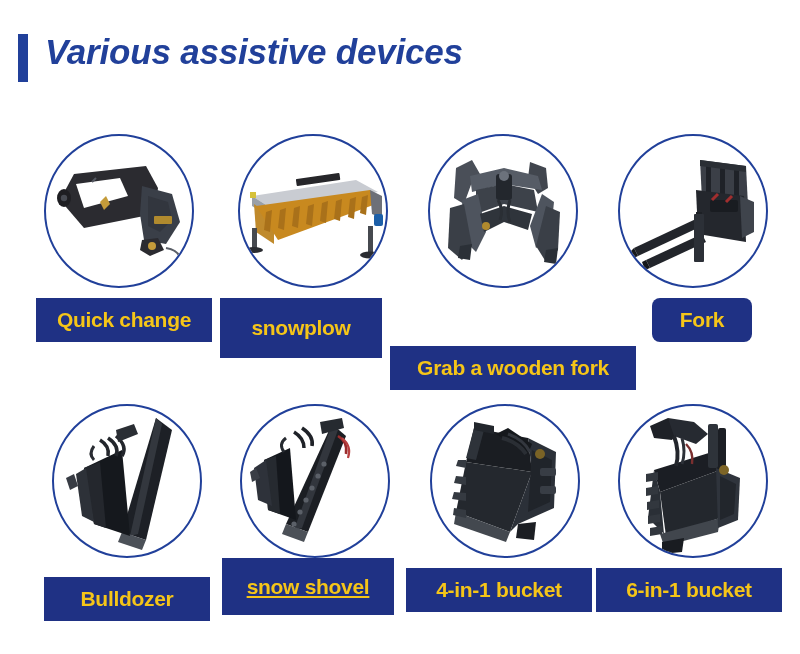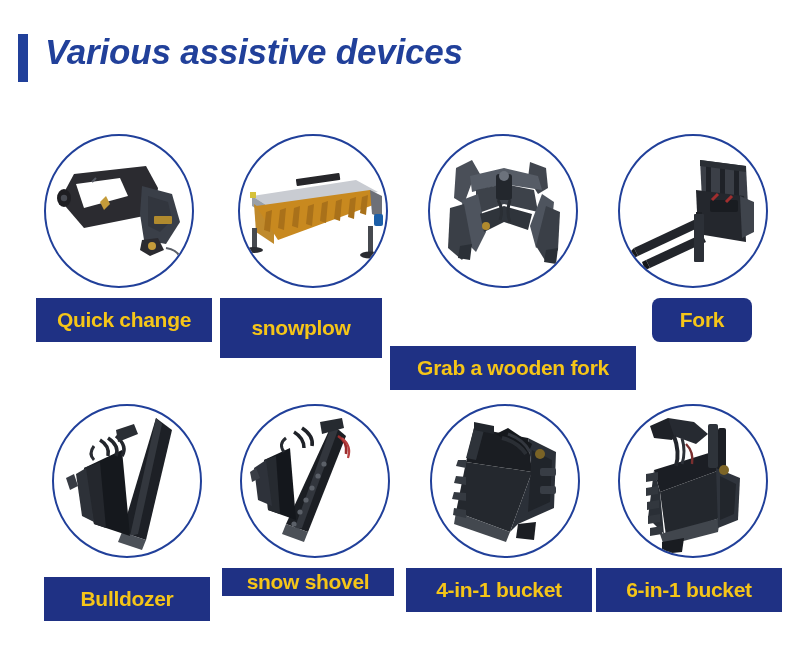--- a/index.html
+++ b/index.html
@@ -269,21 +269,21 @@
               <path d="M8 54 L20 46 L26 92 L12 86 Z" fill="#2e323a"></path>
               <path d="M4 58 L10 54 L14 64 L6 68 Z" fill="#3a3e46"></path>
               <path d="M48 18 q10 6 10 16 M56 14 q12 8 10 18" stroke="#1f2228" stroke-width="3.5" fill="none"></path>
               <path d="M40 24 q-8 6 -2 14" stroke="#262a30" stroke-width="3" fill="none"></path>
               <path d="M74 8 L96 4 L98 14 L76 20 Z" fill="#262a30"></path>
               <path d="M92 22 q10 6 8 18" stroke="#9a2d2d" stroke-width="2.6" fill="none"></path>
               <path d="M96 24 q10 8 6 20" stroke="#b84040" stroke-width="2.2" fill="none"></path>
             </g>
           </svg>
         </div>
-        <div class="label-bar" style="left:222px; top:182px; width:172px; height:28px;">
+        <div class="label-bar" style="left:222px; top:172px; width:172px; height:57px;text-decoration:underline;">
           <span>snow shovel</span>
         </div>
       </div>
 
       <div class="cell">
         <div class="circle" style="left:430px; top:18px; width:146px; height:150px;">
           <svg class="art" viewBox="0 0 146 150">
             <g transform="translate(4,10)">
               <path d="M38 12 L92 22 L96 56 L30 46 Z" fill="#1a1d22"></path>
               <path d="M30 46 L96 56 L74 116 L20 96 Z" fill="#24282e"></path>

